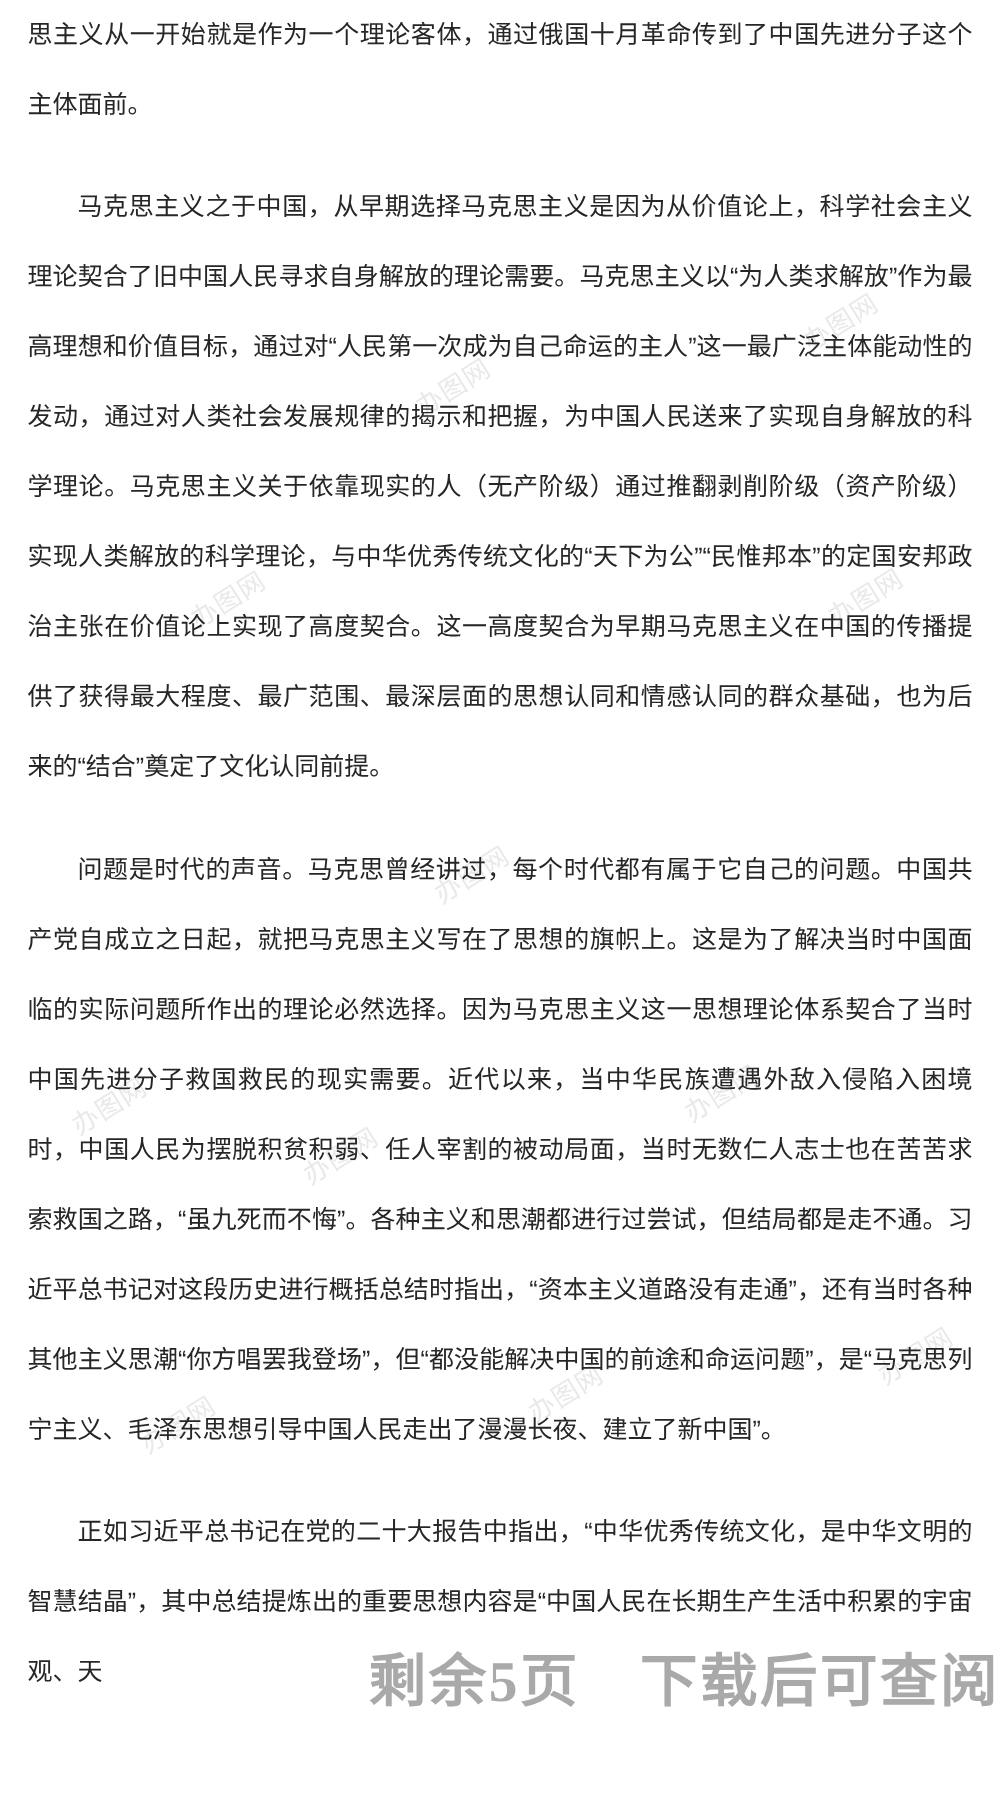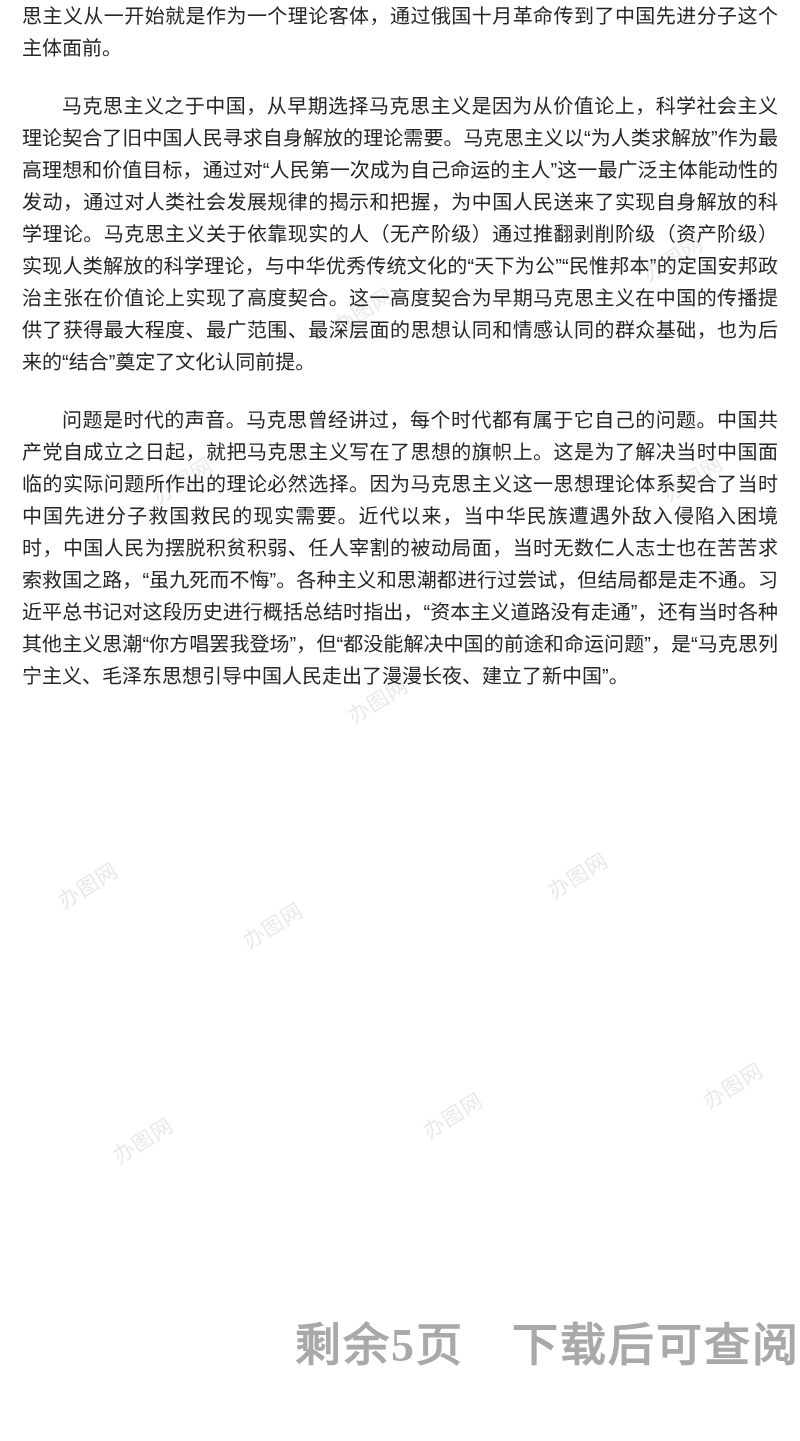--- a/index.html
+++ b/index.html
@@ -45,21 +45,21 @@
     position: relative;
     z-index: 1;
     padding: 0 22px;
     box-sizing: border-box;
     width: 800px;
   }
 
   .para {
     margin: 0 0 26px 0;
     font-size: 20px;
-    line-height: 32px;
+    line-height: 56px;
     color: #262626;
     text-align: justify;
     text-justify: inter-ideograph;
     letter-spacing: 0px;
     word-break: break-all;
   }
   .para.indent {
     text-indent: 2em;
   }
   .para:first-child {
@@ -102,19 +102,20 @@
     <span class="watermark-mark" style="left:240px; top:915px;">办图网</span>
     <span class="watermark-mark" style="left:700px; top:1075px;">办图网</span>
     <span class="watermark-mark" style="left:420px; top:1105px;">办图网</span>
     <span class="watermark-mark" style="left:110px; top:1130px;">办图网</span>
   </div>
 
   <div class="doc-body">
     <p class="para">思主义从一开始就是作为一个理论客体，通过俄国十月革命传到了中国先进分子这个主体面前。</p>
     <p class="para indent">马克思主义之于中国，从早期选择马克思主义是因为从价值论上，科学社会主义理论契合了旧中国人民寻求自身解放的理论需要。马克思主义以“为人类求解放”作为最高理想和价值目标，通过对“人民第一次成为自己命运的主人”这一最广泛主体能动性的发动，通过对人类社会发展规律的揭示和把握，为中国人民送来了实现自身解放的科学理论。马克思主义关于依靠现实的人（无产阶级）通过推翻剥削阶级（资产阶级）实现人类解放的科学理论，与中华优秀传统文化的“天下为公”“民惟邦本”的定国安邦政治主张在价值论上实现了高度契合。这一高度契合为早期马克思主义在中国的传播提供了获得最大程度、最广范围、最深层面的思想认同和情感认同的群众基础，也为后来的“结合”奠定了文化认同前提。</p>
     <p class="para indent">问题是时代的声音。马克思曾经讲过，每个时代都有属于它自己的问题。中国共产党自成立之日起，就把马克思主义写在了思想的旗帜上。这是为了解决当时中国面临的实际问题所作出的理论必然选择。因为马克思主义这一思想理论体系契合了当时中国先进分子救国救民的现实需要。近代以来，当中华民族遭遇外敌入侵陷入困境时，中国人民为摆脱积贫积弱、任人宰割的被动局面，当时无数仁人志士也在苦苦求索救国之路，“虽九死而不悔”。各种主义和思潮都进行过尝试，但结局都是走不通。习近平总书记对这段历史进行概括总结时指出，“资本主义道路没有走通”，还有当时各种其他主义思潮“你方唱罢我登场”，但“都没能解决中国的前途和命运问题”，是“马克思列宁主义、毛泽东思想引导中国人民走出了漫漫长夜、建立了新中国”。</p>
+    <p class="para indent">正如习近平总书记在党的二十大报告中指出，“中华优秀传统文化，是中华文明的智慧结晶”，其中总结提炼出的重要思想内容是“中国人民在长期生产生活中积累的宇宙观、天</p>
   </div>
 
   <div class="footer-banner">
     <span class="footer-text">剩余5页　下载后可查阅</span>
   </div>
 
 </div>
 
 </body></html>

